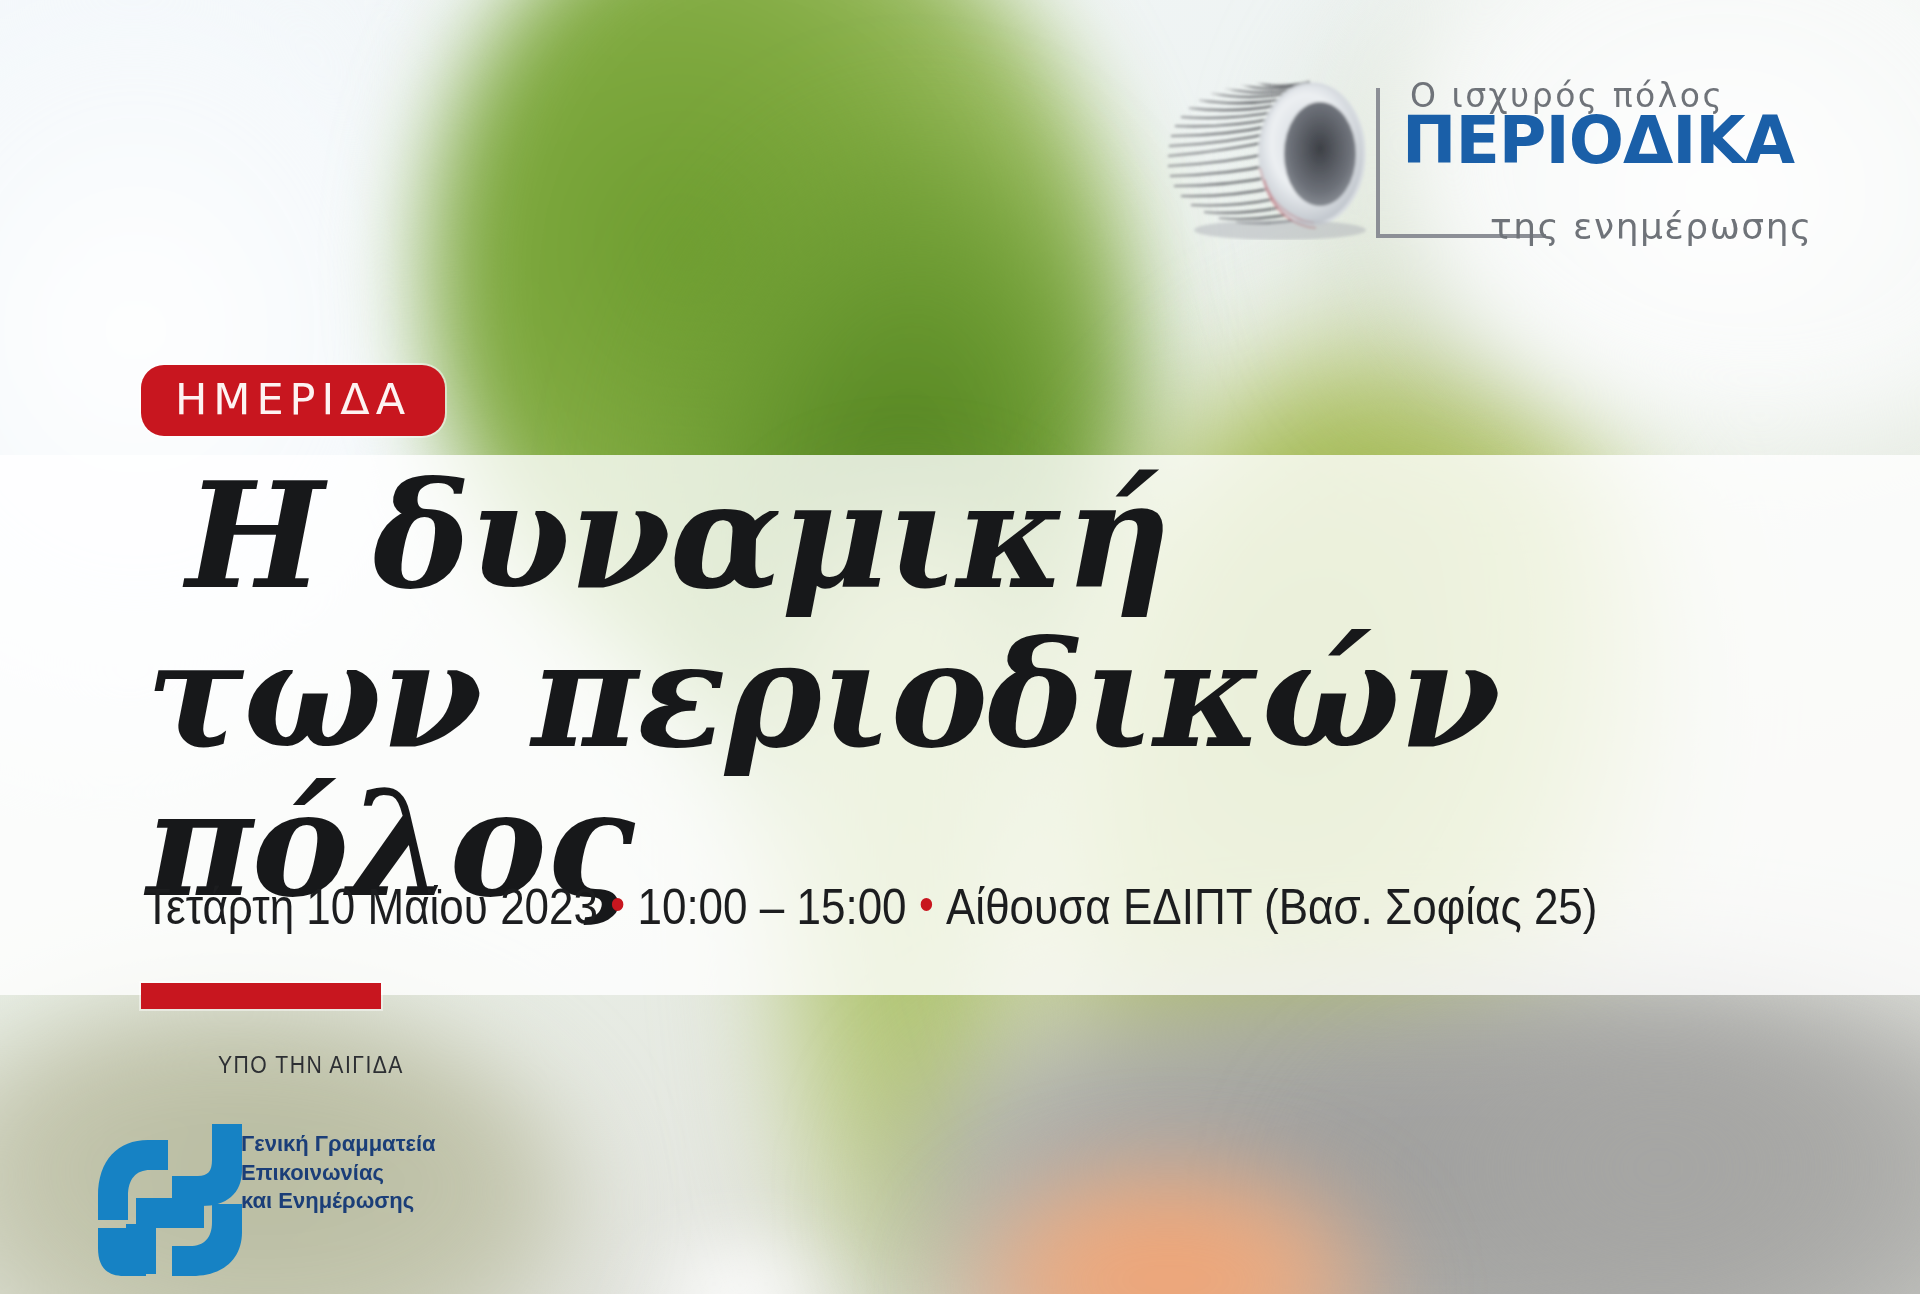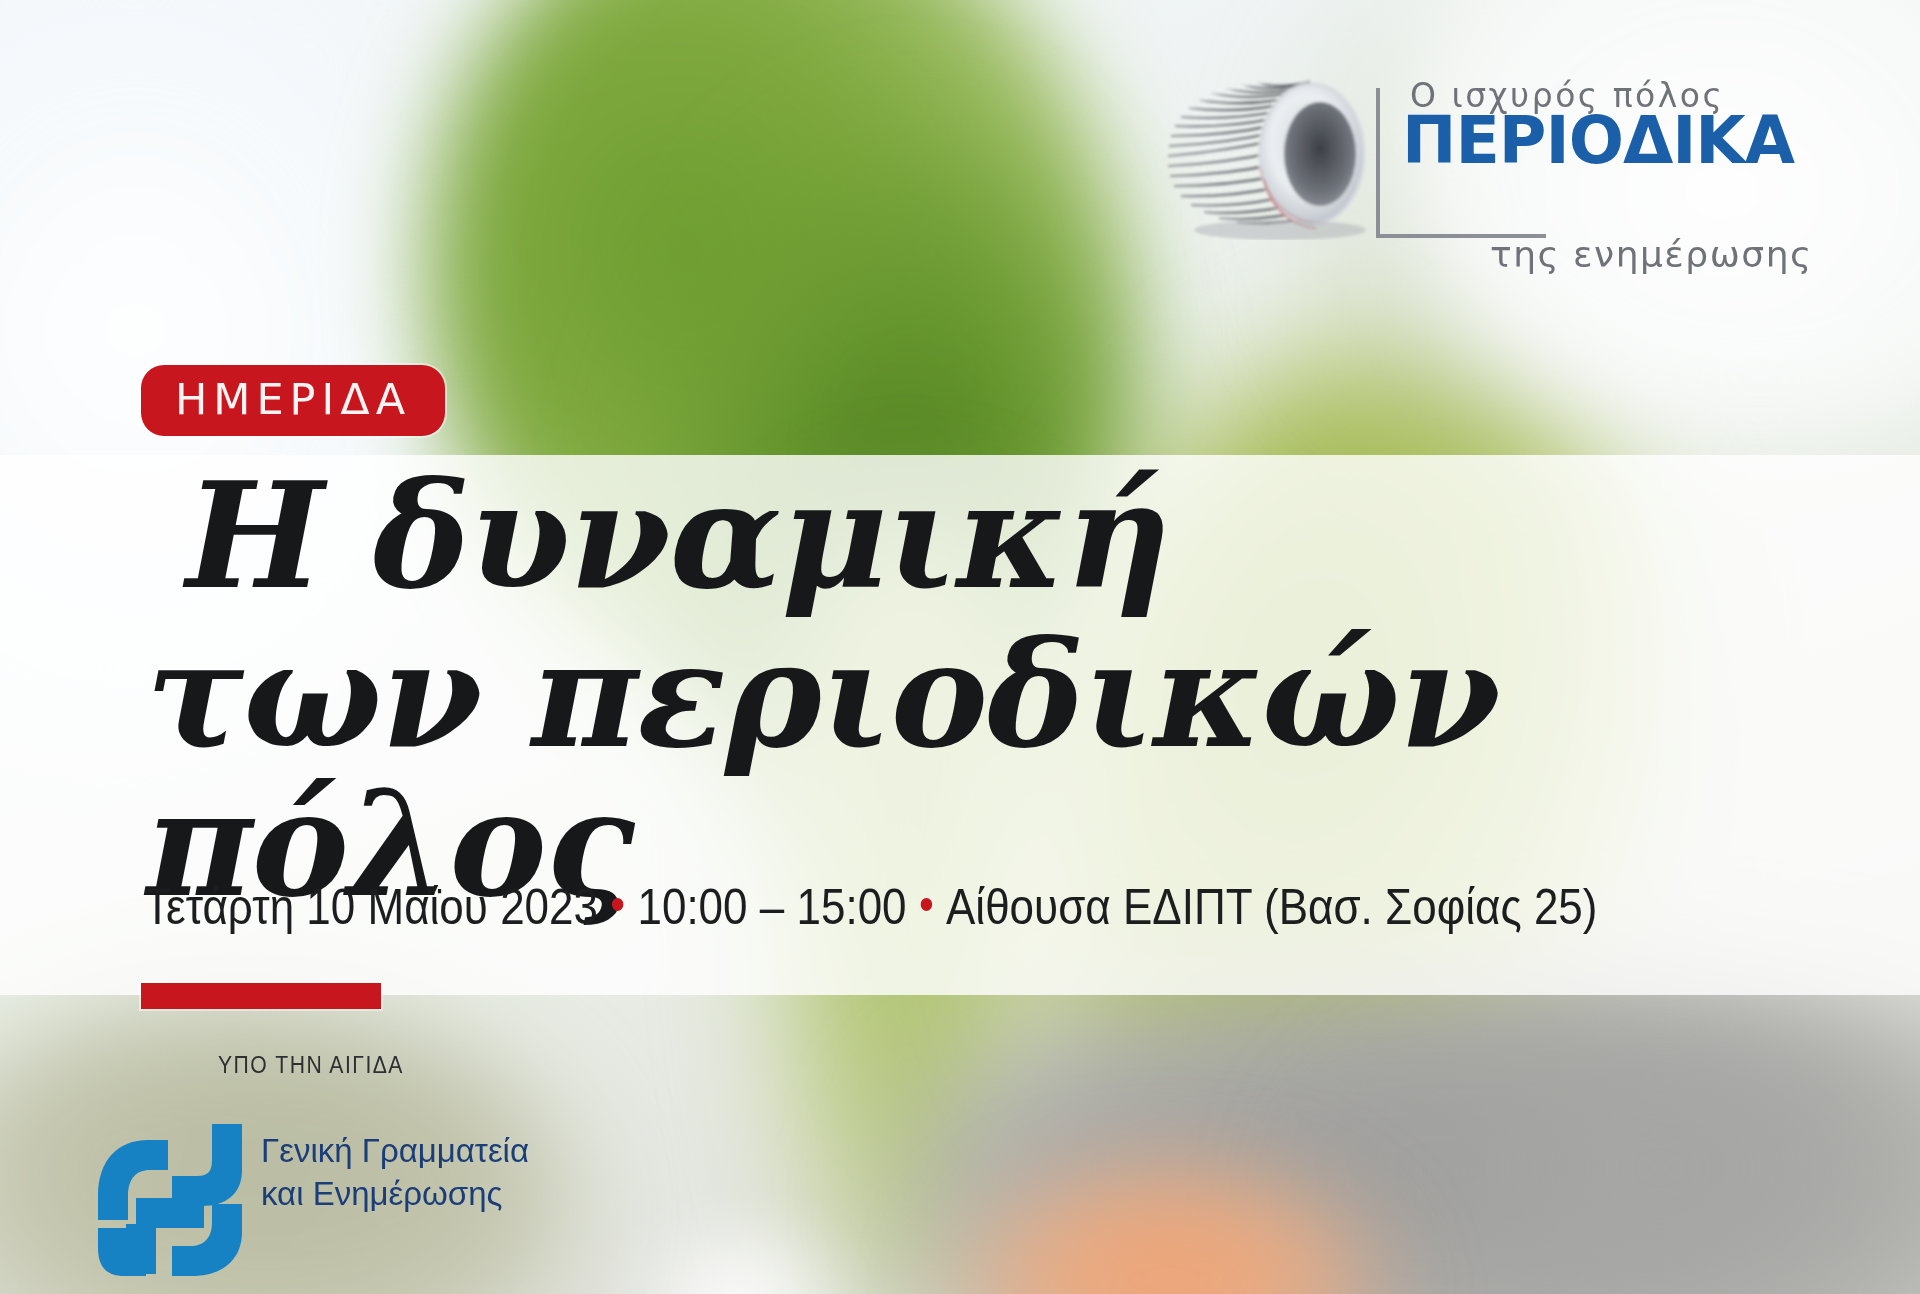--- a/index.html
+++ b/index.html
@@ -124,21 +124,20 @@
     font-family:"DejaVu Sans", sans-serif;
     font-weight:bold;font-size:65px;line-height:0.95;
     letter-spacing:-1px;color:#1a5fa8;
     white-space:nowrap;
   }
   .brand-sub{
     position:absolute;left:330px;top:154px;
     font-family:"DejaVu Sans", sans-serif;
     font-size:36px;letter-spacing:1.5px;color:#6f7379;
     white-space:nowrap;
-    margin-top:28px;
   }
 
   
   .badge{
     position:absolute;left:141px;top:365px;
     padding:13px 34px 15px 34px;
     background:#c8161f;
     box-shadow:0 0 0 2px rgba(255,255,255,0.45);
     border-radius:23px;
   }
@@ -189,24 +188,25 @@
     font-family:"Liberation Sans", sans-serif;
     font-size:23px;letter-spacing:1.6px;color:#2d2f33;
     white-space:nowrap;
     transform:scaleX(0.92);transform-origin:left center;
   }
 
   
   .govlogo{position:absolute;left:96px;top:1124px;width:430px;height:160px;}
   .govmark{position:absolute;left:0;top:0;width:148px;height:152px;}
   .govtext{
-    position:absolute;left:165px;top:6px;
+    position:absolute;left:145px;top:6px;
     font-family:"Liberation Sans", sans-serif;
-    font-size:33px;line-height:1.30;color:#1b3e78;
-    white-space:nowrap;
+    font-size:22px;line-height:1.30;color:#1b3e78;
+    white-space:nowrap;
+    font-weight:bold;
   }
   .govtext span{display:block;}
 </style>
 </head>
 <body>
 
 <div id="poster">
 
   <div class="bg-layer">
     <div class="bg-base"></div>
@@ -329,17 +329,18 @@
 
           <path d="M146 80 L146 108 C146 136 126 152 96 152 L76 152 L76 122 L94 122
                    C108 122 116 114 116 98 L116 80 Z"></path>
 
           <path d="M30 100 L60 100 L60 150 L30 150 Z"></path>
         </g>
       </svg>
     </div>
     <div class="govtext">
       <span>Γενική Γραμματεία</span>
+      <span>Επικοινωνίας</span>
       <span>και Ενημέρωσης</span>
     </div>
   </div>
 
 </div>
 
 </body></html>

